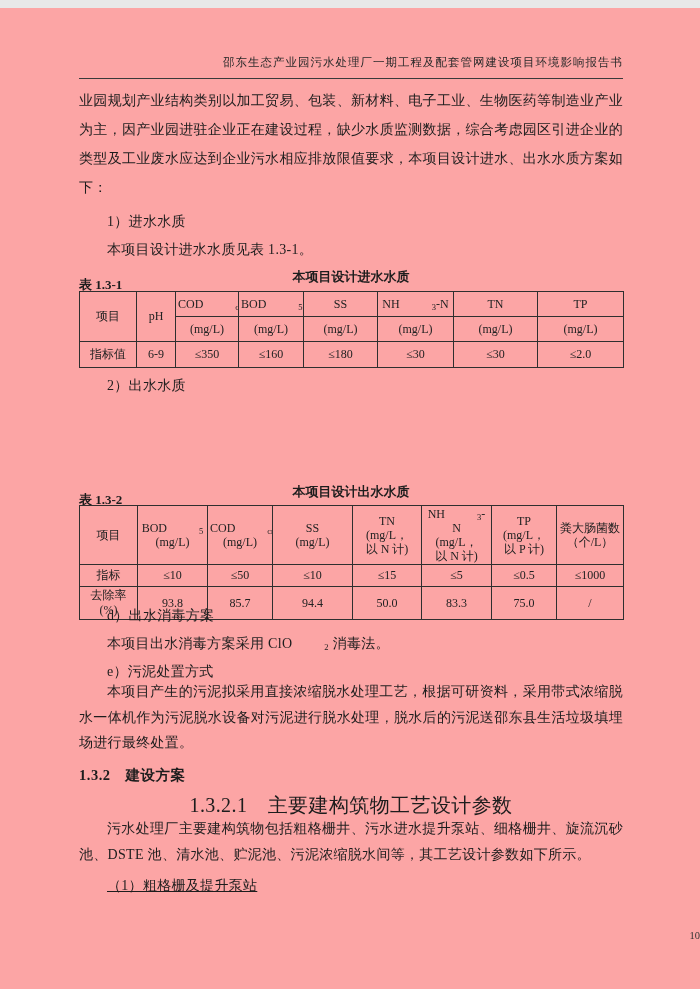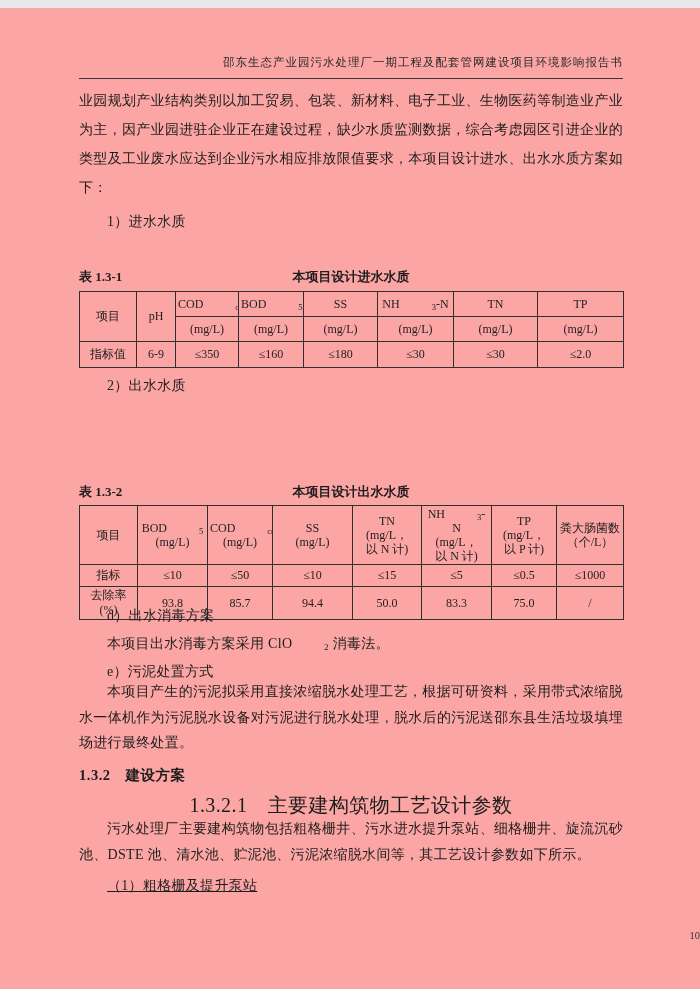--- a/index.html
+++ b/index.html
@@ -12,21 +12,21 @@
   .doc-header{
     top:44px;text-align:right;font-size:11.5px;line-height:20px;
     padding-bottom:6px;border-bottom:1.3px solid #3a3a3a;letter-spacing:1px;color:#2a2a2a;
   }
   .body-text{font-size:14px;letter-spacing:0.3px;text-align:justify;}
   .lh29{line-height:29px;}
   .lh26{line-height:25.5px;}
   .indent{text-indent:2em;}
   .single{white-space:nowrap;text-align:left;}
   .caption{font-size:13px;font-weight:bold;text-align:center;height:22px;line-height:22px;}
-  .caption .lbl{position:absolute;left:0;top:0;font-weight:bold;}
+  .caption .lbl{position:absolute;left:0;top:8px;font-weight:bold;}
   .heading-bold{font-size:14.5px;font-weight:bold;letter-spacing:0.5px;}
   .heading-plain{font-size:20px;letter-spacing:0.4px;text-align:center;}
   table.dt{
     border-collapse:collapse;width:544px;table-layout:fixed;
     font-size:12px;color:#222;border:1.5px solid #2f2f2f;
   }
   table.dt td{
     border:1px solid #2f2f2f;text-align:center;vertical-align:middle;
     padding:1px 2px;line-height:15px;overflow:hidden;
   }
@@ -44,20 +44,21 @@
 <body>
 
 <div class="page">
 
   <div class="blk doc-header">邵东生态产业园污水处理厂一期工程及配套管网建设项目环境影响报告书</div>
 
   <div class="blk body-text lh29" style="top:78px;">业园规划产业结构类别以加工贸易、包装、新材料、电子工业、生物医药等制造业产业为主，因产业园进驻企业正在建设过程，缺少水质监测数据，综合考虑园区引进企业的类型及工业废水应达到企业污水相应排放限值要求，本项目设计进水、出水水质方案如下：</div>
 
   <div class="blk body-text lh29 indent single" style="top:199px;">1）进水水质</div>
 
+  <div class="blk body-text lh29 indent single" style="top:227px;">本项目设计进水水质见表 1.3-1。</div>
 
   <div class="blk caption" style="top:258px;">
     <span class="lbl">表 1.3-1</span>
     <span>本项目设计进水水质</span>
   </div>
 
   <div class="blk" style="top:283px;">
     <table class="dt t1">
       <colgroup>
         <col style="width:57px">

